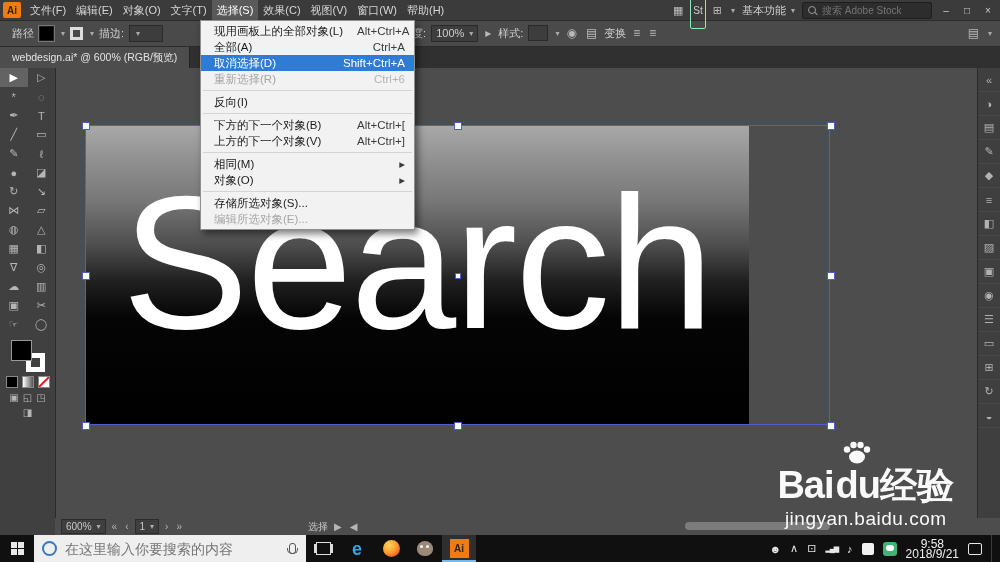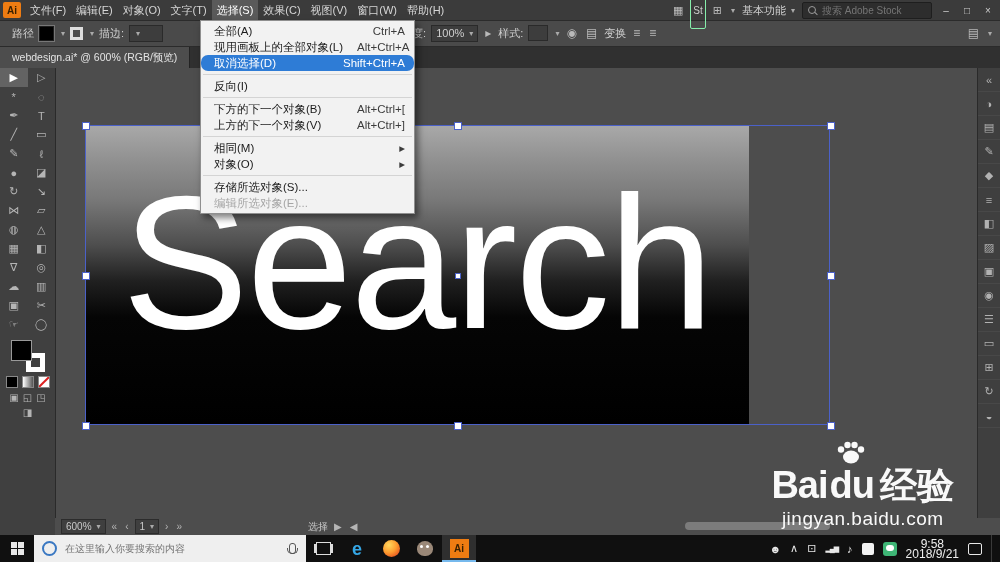--- a/index.html
+++ b/index.html
@@ -83,21 +83,21 @@
   .status-text{margin-left:120px;}
   .hthumb{position:absolute;left:630px;top:4px;width:145px;height:8px;background:#7c7c7c;border-radius:4px;}
   
   .taskbar{position:absolute;left:0;bottom:0;width:100%;height:27px;background:#101010;
     display:flex;align-items:stretch;z-index:60;}
   .start{width:34px;display:flex;align-items:center;justify-content:center;}
   .winlogo{display:grid;grid-template-columns:6px 6px;grid-template-rows:6px 6px;gap:1px;}
   .winlogo i{background:#e8e8e8;}
   .tb-search{width:256px;background:#efefef;display:flex;align-items:center;padding:0 8px;gap:6px;}
   .cortana{width:11px;height:11px;border:2px solid #3a78c2;border-radius:50%;flex:none;}
-  .tb-search input{flex:1;border:0;background:transparent;font-size:10px;color:#555;outline:none;
+  .tb-search input{flex:1;border:0;background:transparent;font-size:14px;color:#555;outline:none;
     font-family:inherit;}
   .mic{width:5px;height:9px;border:1px solid #555;border-radius:3px;position:relative;flex:none;margin-right:2px;}
   .mic::after{content:"";position:absolute;left:-3px;top:4px;width:9px;height:5px;border:1px solid #555;
     border-top:0;border-radius:0 0 5px 5px;}
   .tb-ic{width:34px;display:flex;align-items:center;justify-content:center;}
   .tb-ic.active{background:#2f2f2f;box-shadow:inset 0 -2px 0 #76b9ed;}
   .tv{width:13px;height:11px;border:1px solid #ddd;box-shadow:-4px 0 0 -2px #ddd,4px 0 0 -2px #ddd;}
   .edge{color:#35a7e6;font-size:18px;font-weight:bold;line-height:1;}
   .ff{width:17px;height:17px;border-radius:50%;
     background:radial-gradient(circle at 35% 30%,#ffd75e 0%,#ff9e30 45%,#e85d22 78%,#c9441a 100%);}
@@ -115,32 +115,32 @@
     border-radius:3px;}
   .clock{color:#efefef;font-size:12px;line-height:10px;text-align:center;}
   .bubble{width:12px;height:10px;border:1px solid #e8e8e8;border-radius:2px;}
   .showdesk{width:4px;height:100%;border-left:1px solid #3a3a3a;}
   
   .menu-popup{position:absolute;left:200px;top:20px;width:215px;background:#f2f2f2;
     border:1px solid #8f8f8f;box-shadow:3px 4px 7px rgba(0,0,0,.5);z-index:100;padding:2px 0;
     font-size:11.5px;color:#1b1b1b;box-sizing:border-box;}
   .mi{display:flex;align-items:center;height:16px;padding:0 9px 0 13px;white-space:nowrap;}
   .mi .sc{margin-left:auto;color:#3c3c3c;padding-left:14px;}
-  .mi.hl{background:#2e7cd6;color:#fff;border-radius:7px;}
+  .mi.hl{background:#2e7cd6;color:#fff;}
   .mi.hl .sc{color:#fff;}
   .mi.dis{color:#a5a5a5;}
   .mi.dis .sc{color:#b5b5b5;}
   .msep{height:1px;background:#d4d4d4;margin:3px 2px;}
   
   .watermark{position:absolute;right:46px;bottom:32px;color:#fff;z-index:40;opacity:.97;}
   .wm-row{display:flex;align-items:flex-end;font-weight:bold;line-height:1;}
   .wm-latin{font-size:38px;letter-spacing:-1px;}
   .wm-du{position:relative;display:inline-block;padding-top:18px;margin-left:2px;}
   .paw{position:absolute;top:-8px;left:6px;}
-  .wm-cn{font-size:37px;margin-left:6px;font-weight:bold;}
+  .wm-cn{font-size:37px;font-weight:bold;}
   .wm-url{font-size:19px;margin-top:4px;text-align:center;letter-spacing:.5px;font-weight:normal;}
 </style>
 </head>
 <body>
 
 <div class="screen">
 
   <div class="menubar">
     <div class="ai-logo">Ai</div>
     <span class="menu">文件(F)</span>
@@ -323,30 +323,34 @@
         </svg>
         <span class="wm-latin">du</span>
       </span>
       <span class="wm-cn">经验</span>
     </div>
     <div class="wm-url">jingyan.baidu.com</div>
   </div>
 
   <div class="menu-popup">
     <div class="mi">
+      <span class="lbl">现用画板上的全部对象(L)</span>
+      <span class="sc">Alt+Ctrl+A</span>
+    </div>
+    <div class="mi">
       <span class="lbl">全部(A)</span>
       <span class="sc">Ctrl+A</span>
-    </div>
-    <div class="mi">
-      <span class="lbl">现用画板上的全部对象(L)</span>
-      <span class="sc">Alt+Ctrl+A</span>
     </div>
     <div class="mi hl">
       <span class="lbl">取消选择(D)</span>
       <span class="sc">Shift+Ctrl+A</span>
+    </div>
+    <div class="mi dis">
+      <span class="lbl">重新选择(R)</span>
+      <span class="sc">Ctrl+6</span>
     </div>
     <div class="msep"></div>
     <div class="mi">
       <span class="lbl">反向(I)</span>
     </div>
     <div class="msep"></div>
     <div class="mi">
       <span class="lbl">下方的下一个对象(B)</span>
       <span class="sc">Alt+Ctrl+[</span>
     </div>

